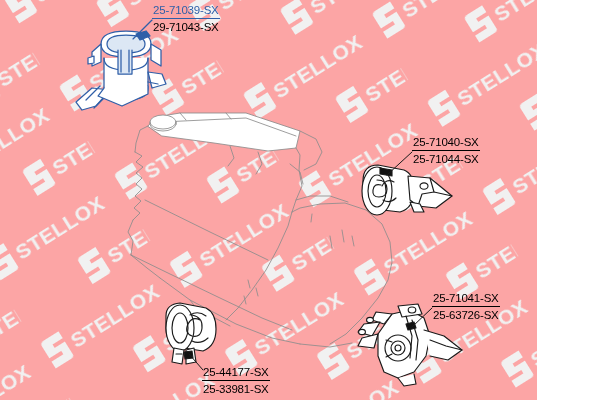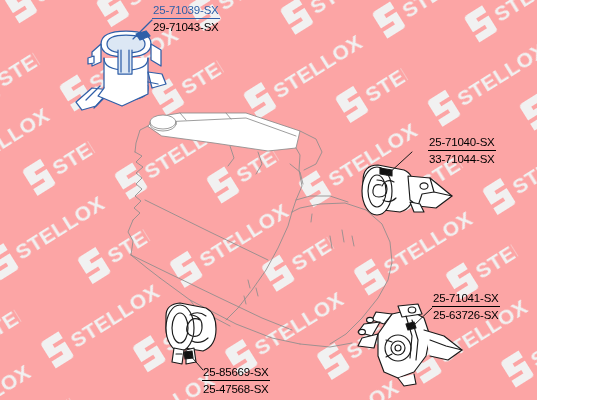--- a/index.html
+++ b/index.html
@@ -241,32 +241,32 @@
   </svg>
 
   <div id="labels-layer">
 
     <div class="label-group" style="left:152px; top:3px;">
       <div class="label-line highlight">25-71039-SX</div>
       <div class="label-rule highlight"></div>
       <div class="label-line">29-71043-SX</div>
     </div>
 
-    <div class="label-group" style="left:428px; top:135px;">
+    <div class="label-group" style="left:412px; top:135px;">
       <div class="label-line">25-71040-SX</div>
       <div class="label-rule"></div>
-      <div class="label-line">33-71044-SX</div>
+      <div class="label-line">25-71044-SX</div>
     </div>
 
     <div class="label-group" style="left:432px; top:291px;">
       <div class="label-line">25-71041-SX</div>
       <div class="label-rule"></div>
       <div class="label-line">25-63726-SX</div>
     </div>
 
     <div class="label-group" style="left:202px; top:365px;">
-      <div class="label-line">25-85669-SX</div>
+      <div class="label-line">25-44177-SX</div>
       <div class="label-rule"></div>
-      <div class="label-line">25-47568-SX</div>
+      <div class="label-line">25-33981-SX</div>
     </div>
 
   </div>
 </div>
 
 </body></html>

